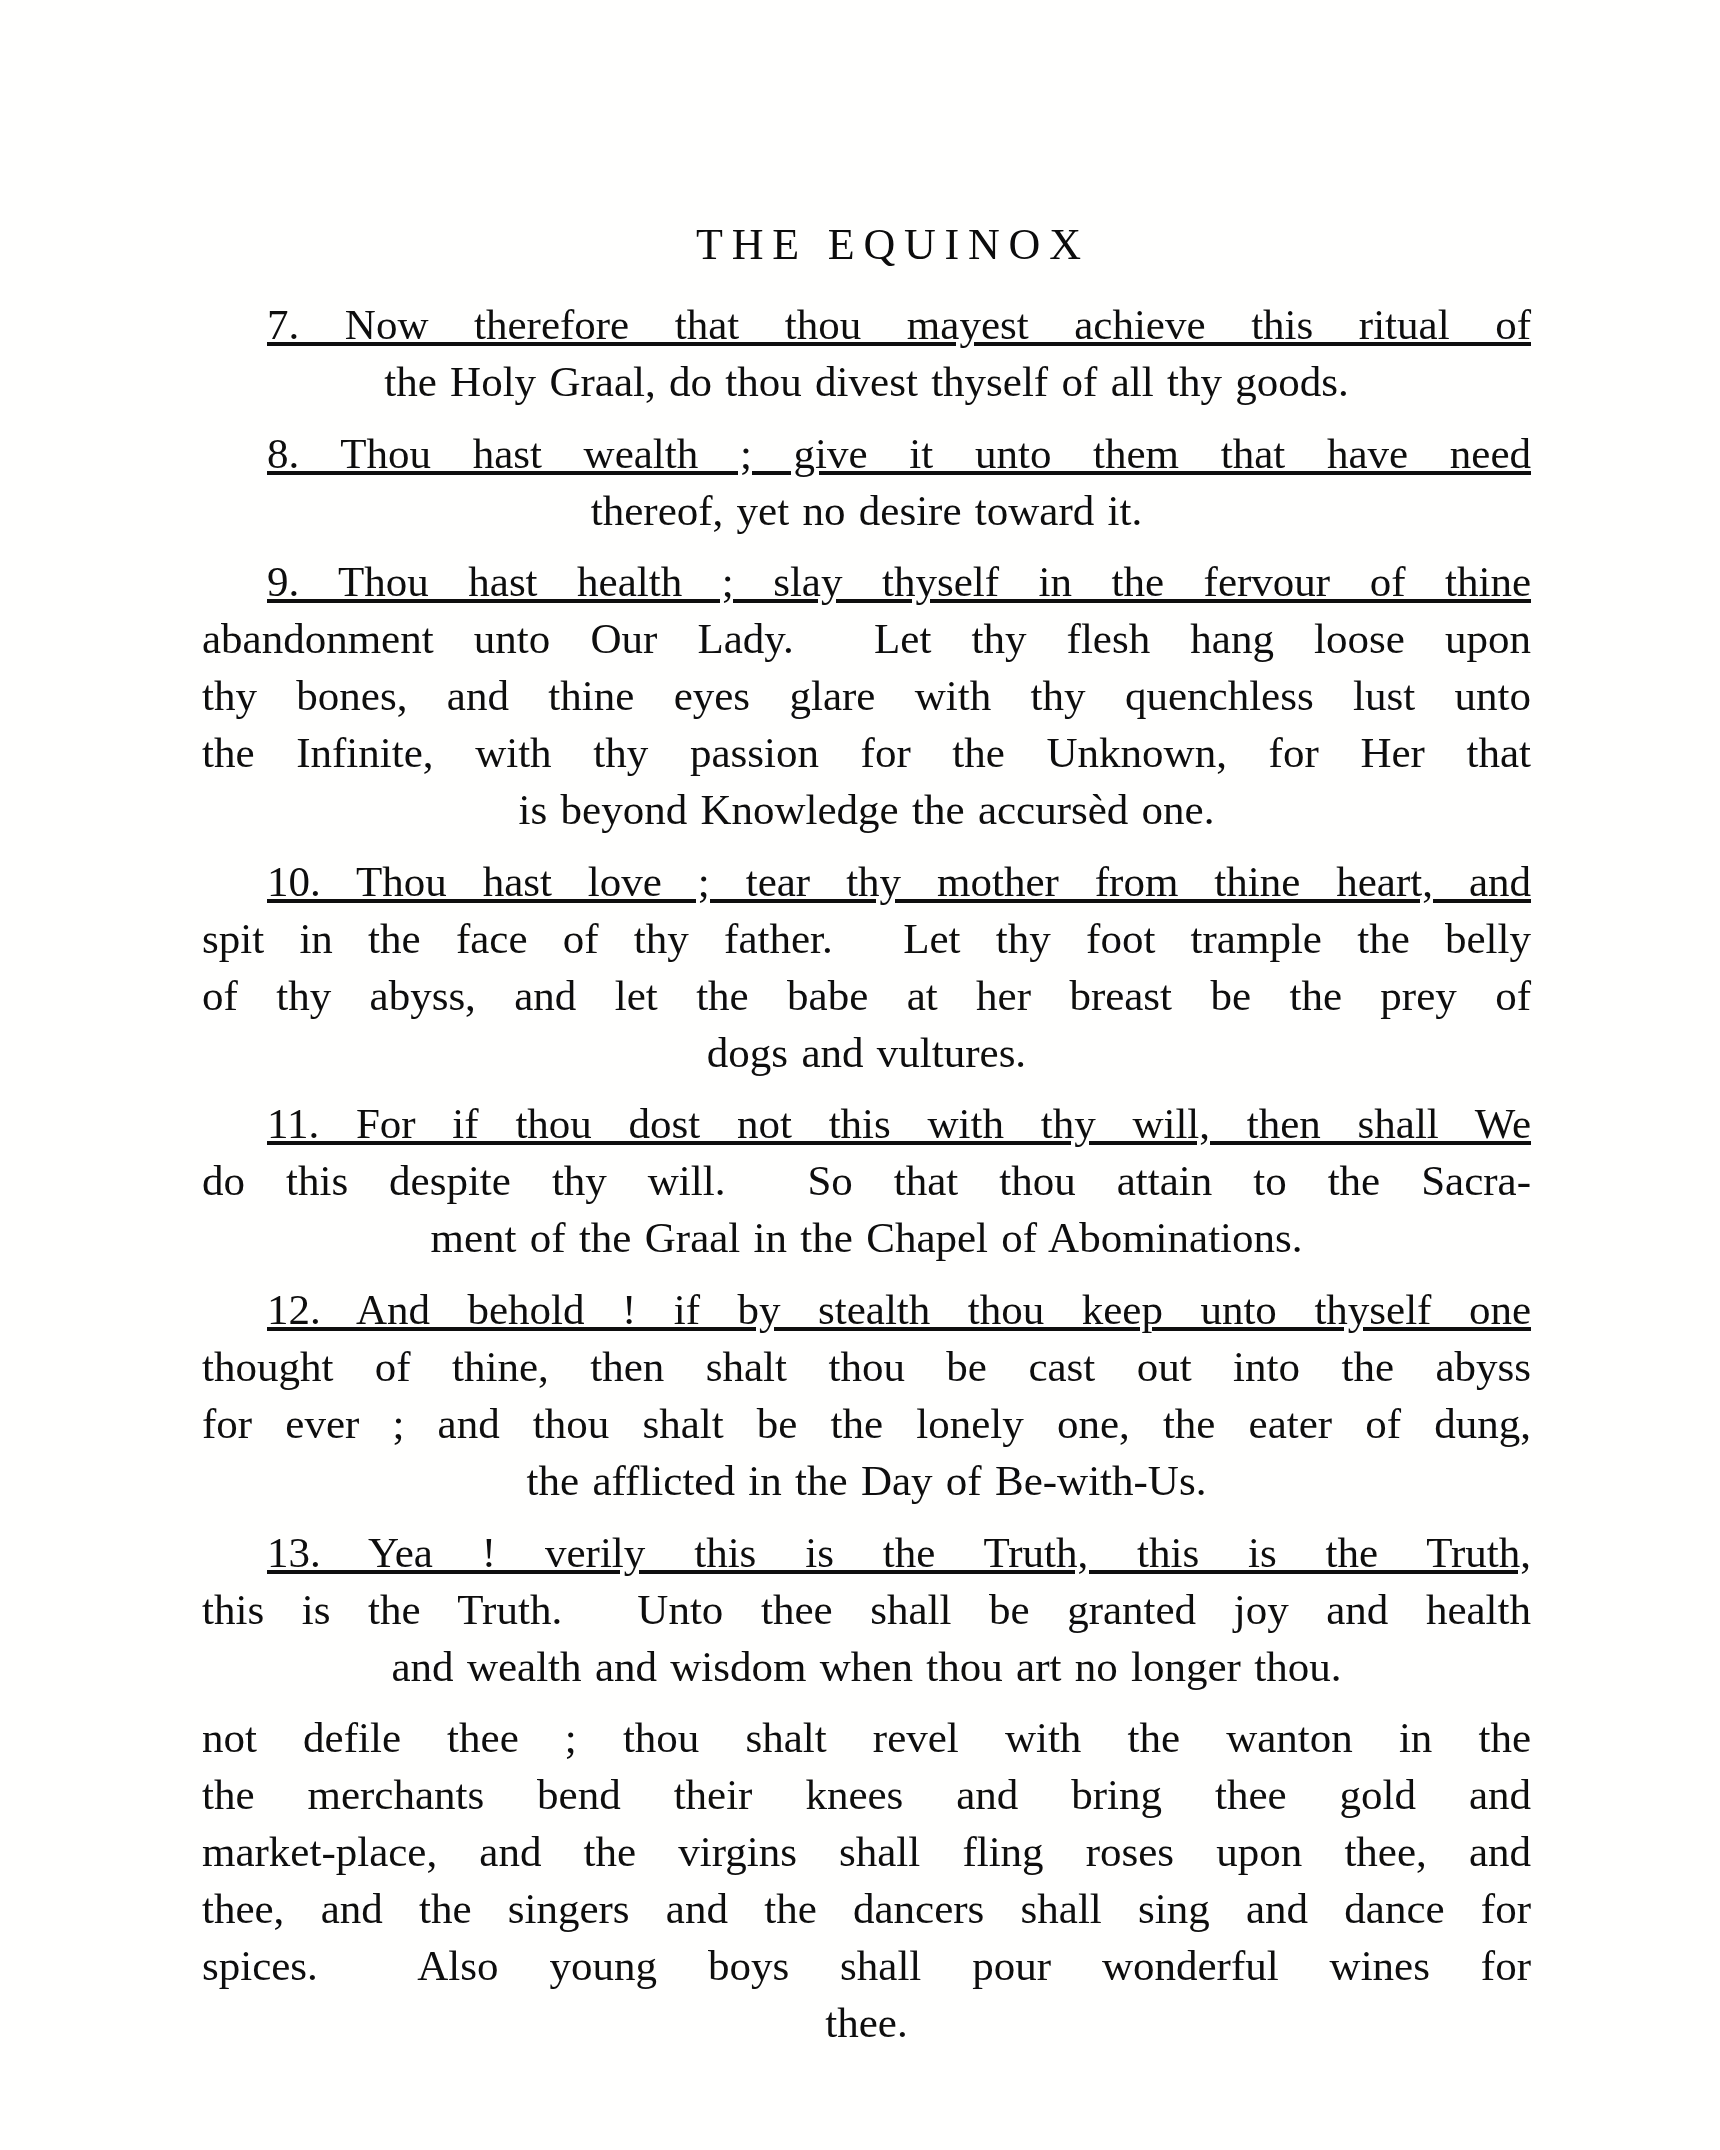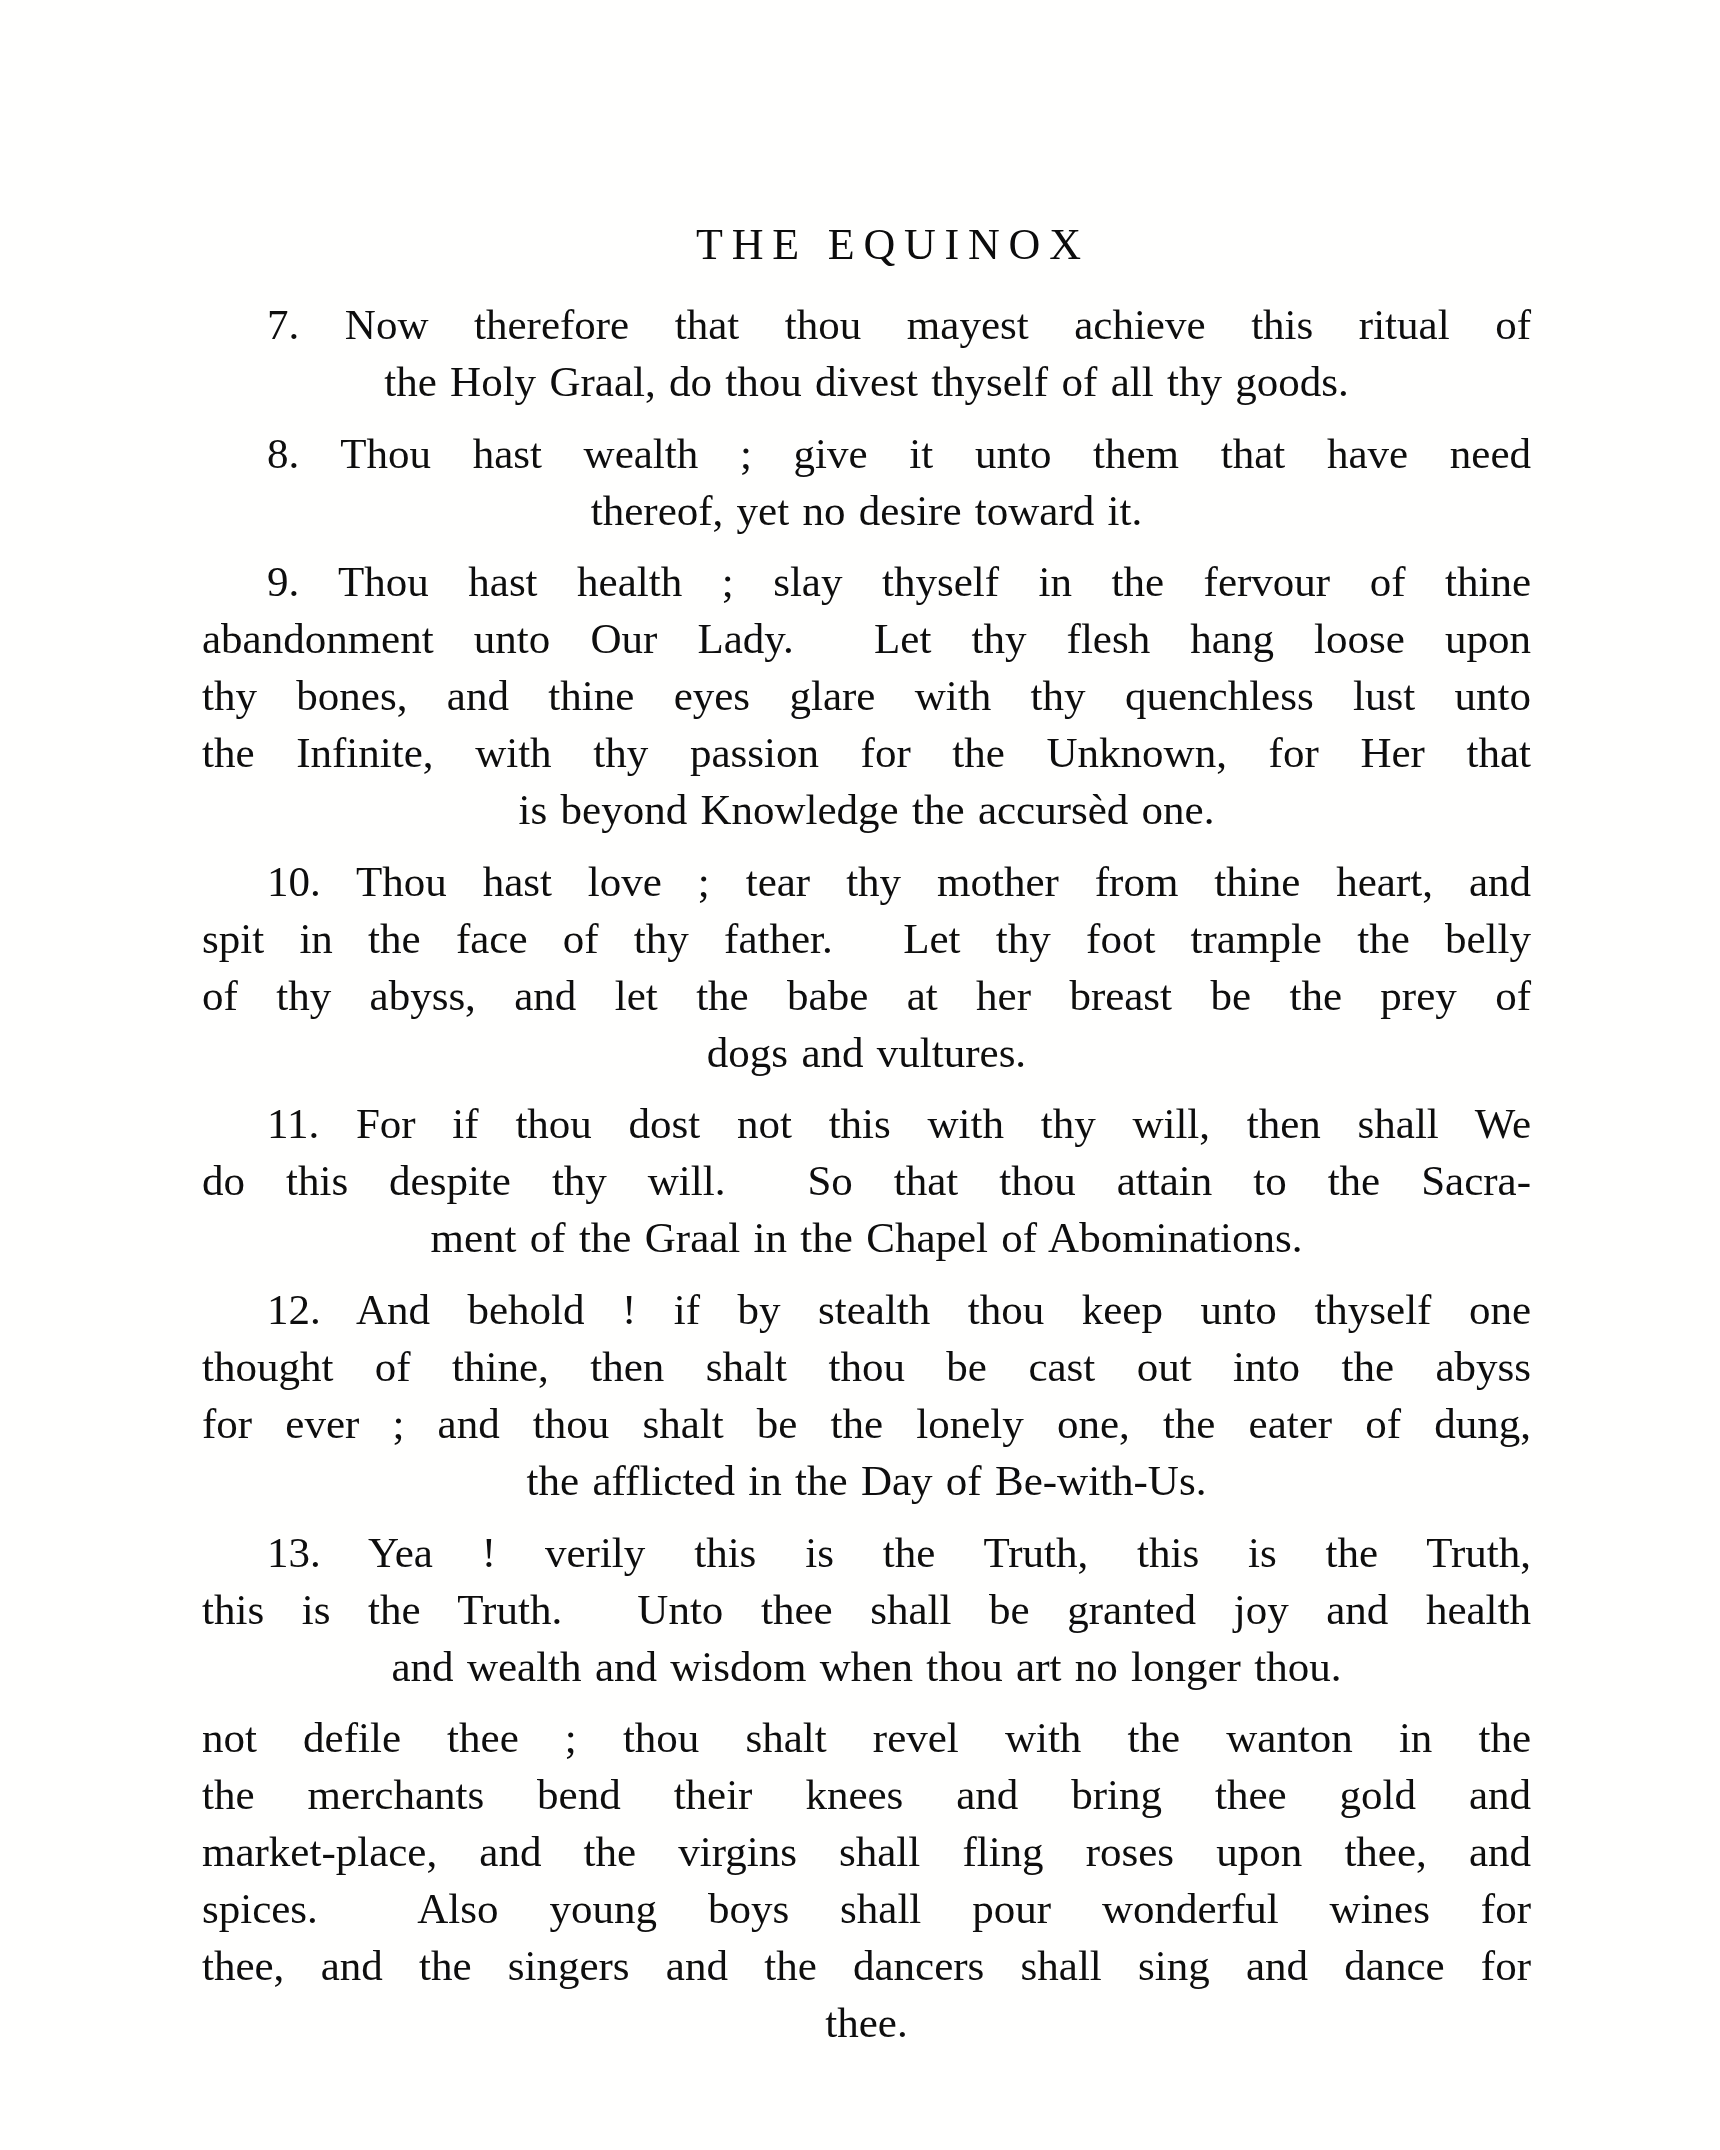--- a/index.html
+++ b/index.html
@@ -46,20 +46,21 @@
     word-spacing: 0.06em;
   }
   .line.j {
     text-align: justify;
     text-align-last: justify;
     -moz-text-align-last: justify;
     text-justify: inter-word;
   }
   .line.first {
     padding-left: 65px;
+    text-decoration: underline;
   }
   .line.j.first {
     
     width: calc(100% - 65px);
   }
   .folio {
     position: absolute;
     left: 202px;
     top: 2149px;
     font-size: 44px;
@@ -108,21 +109,21 @@
       </div>
       <div class="para">
         <div class="line j first">13. Yea&nbsp;! verily this is the Truth, this is the Truth,</div>
         <div class="line j">this is the Truth.&nbsp; Unto thee shall be granted joy and health</div>
         <div class="line">and wealth and wisdom when thou art no longer thou.</div>
       </div>
       <div class="para">
         <div class="line j">not defile thee&nbsp;; thou shalt revel with the wanton in the</div>
         <div class="line j">the merchants bend their knees and bring thee gold and</div>
         <div class="line j">market-place, and the virgins shall fling roses upon thee, and</div>
+        <div class="line j">thee, and the singers and the dancers shall sing and dance for</div>
         <div class="line j">spices.&nbsp; Also young boys shall pour wonderful wines for</div>
-        <div class="line j">thee, and the singers and the dancers shall sing and dance for</div>
         <div class="line">thee.</div>
       </div>
     </div>
 
   <div class="folio">26</div>
 </div>
 
 
 </body></html>

